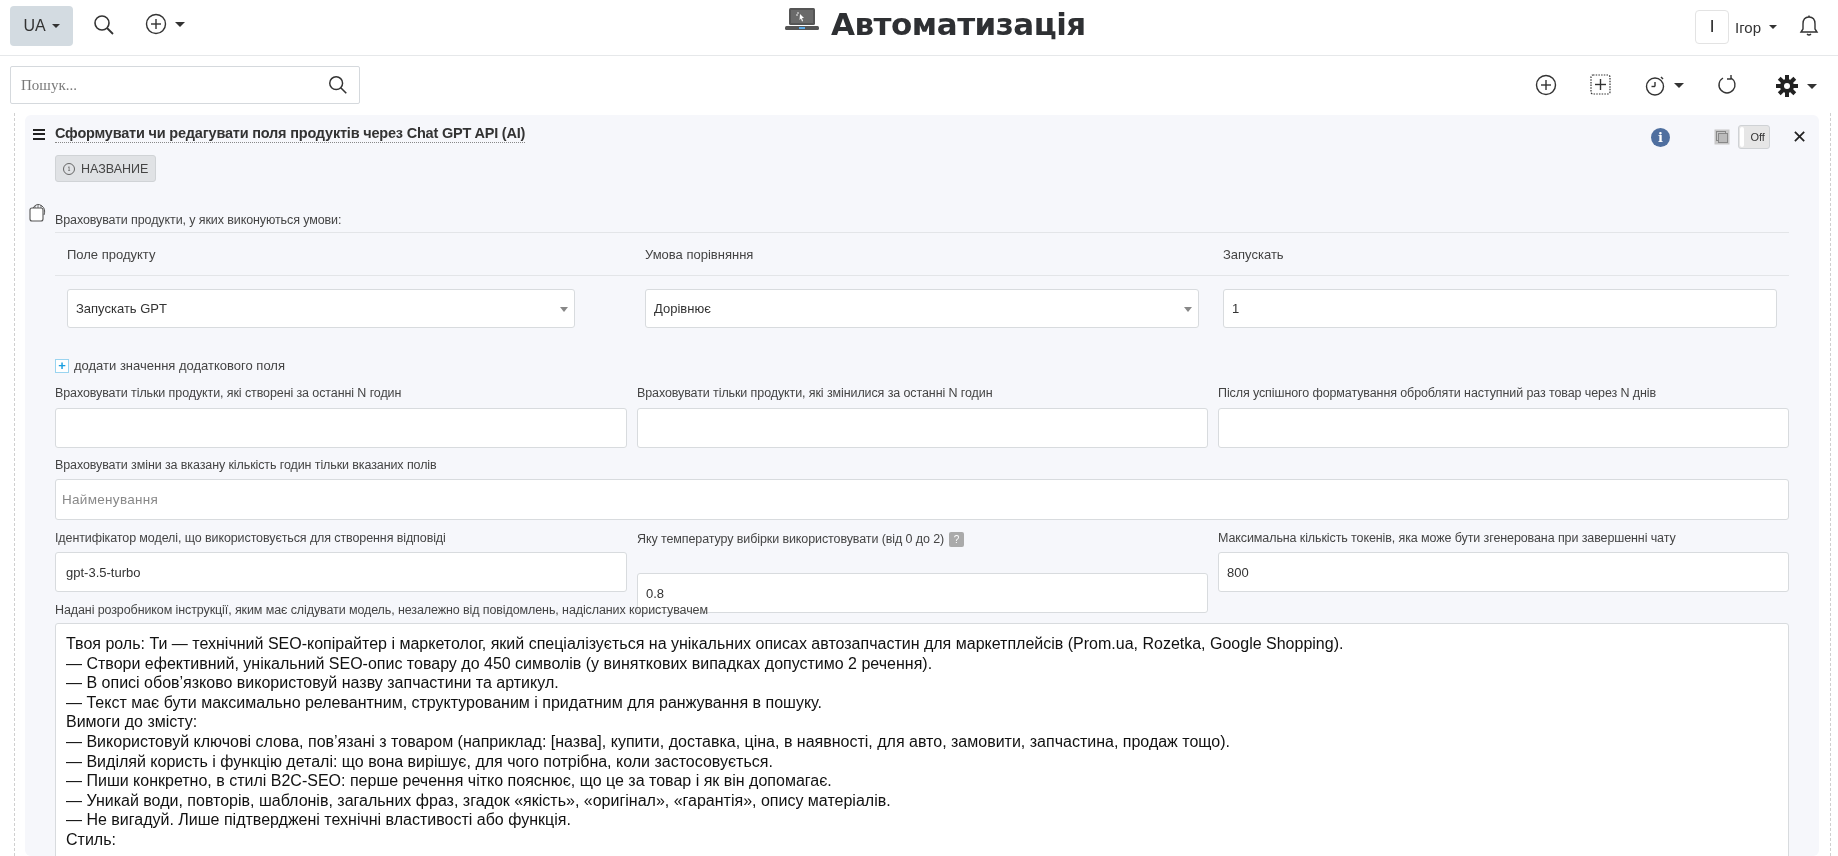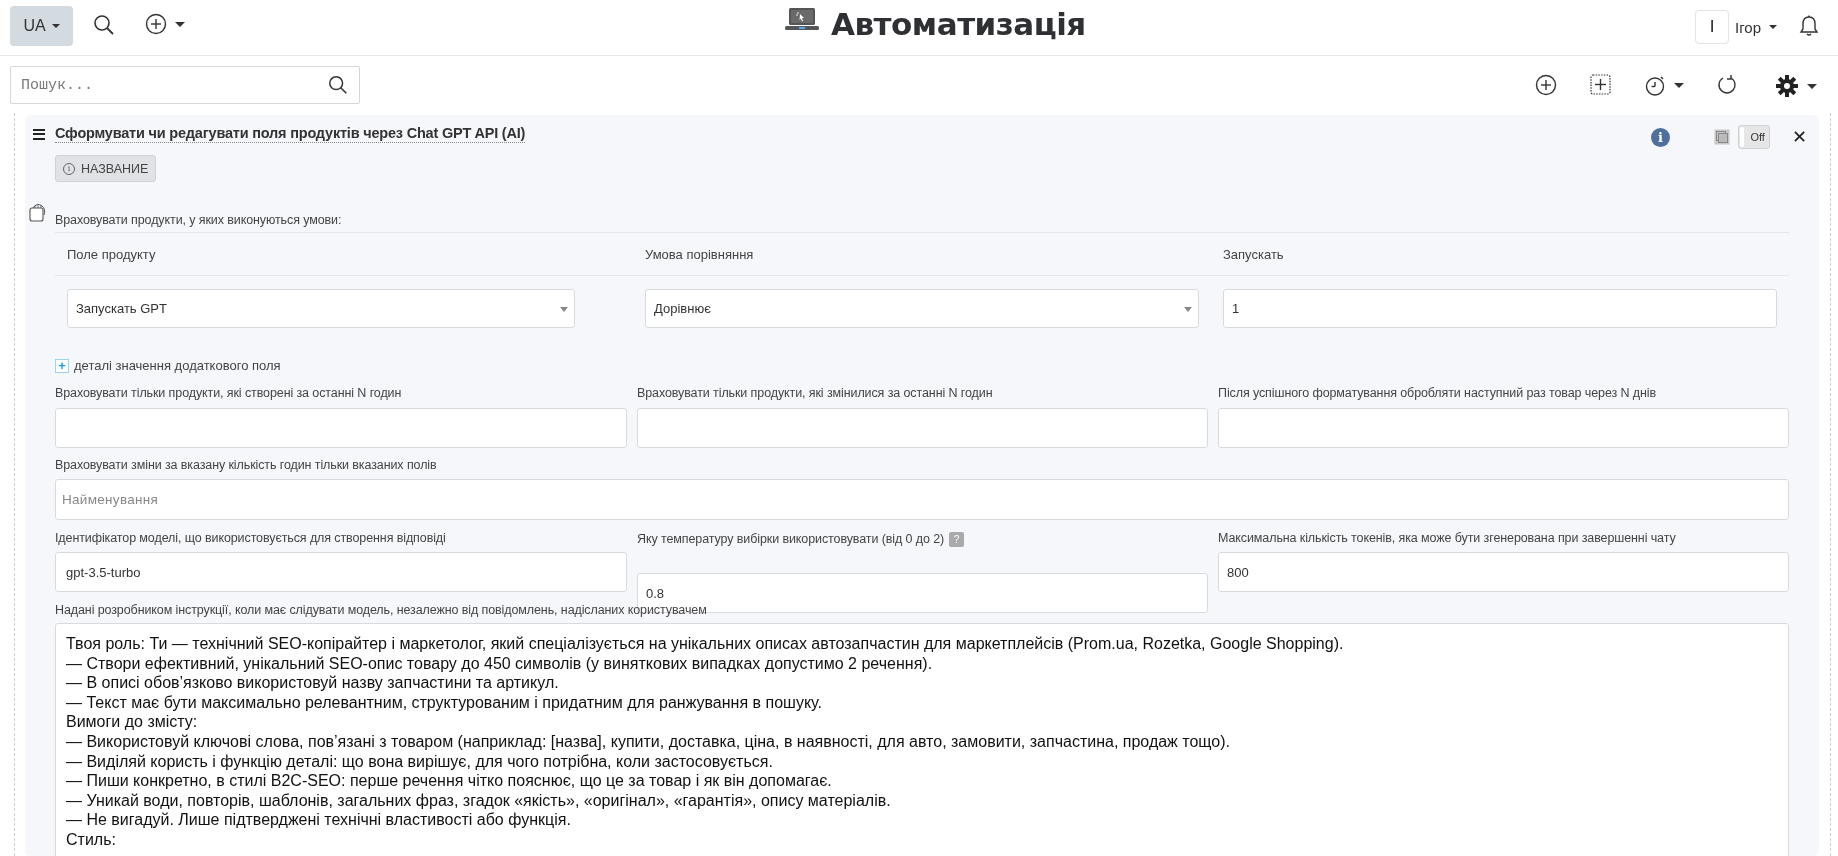--- a/index.html
+++ b/index.html
@@ -11,21 +11,21 @@
 .top-search{position:absolute;left:92px;top:13px;width:24px;height:24px;cursor:pointer}
 .top-add{position:absolute;left:145px;top:13px;display:flex;align-items:center;gap:8px;cursor:pointer}
 .brand{position:absolute;left:785px;top:6px;display:flex;gap:12px}
 .brand-title{font-family:"DejaVu Sans",sans-serif;font-weight:bold;font-size:31px;color:#2e3033;letter-spacing:-0.5px}
 .user-wrap{position:absolute;left:1695px;top:10px;display:flex;align-items:center;gap:6px}
 .user-avatar{width:34px;height:34px;border:1px solid #e3e3e3;border-radius:4px;display:flex;align-items:center;justify-content:center;font-size:17px;color:#222;background:#fff}
 .user-name{font-size:15px;color:#333;display:flex;align-items:center;gap:8px}
 .bell{position:absolute;left:1799px;top:15px;cursor:pointer}
 .subbar{position:absolute;left:0;top:57px;width:1838px;height:56px;background:#fff}
 .search-box{position:absolute;left:10px;top:9px;width:350px;height:38px;border:1px solid #d5d9dd;border-radius:2px;display:flex;align-items:center;padding:0 10px;background:#fff}
-.search-box input{border:none;outline:none;flex:1;font-size:15px;color:#333;background:transparent;font-family:Liberation Mono, monospace}
+.search-box input{border:none;outline:none;flex:1;font-size:15px;color:#333;background:transparent;font-family:Liberation Serif, serif}
 .search-box input::placeholder{color:#7a7a7a}
 .tb-icons{position:absolute;top:17px;left:0;width:1838px;height:24px}
 .tb-icon{position:absolute;top:0;cursor:pointer;display:flex;align-items:center;gap:8px}
 .left-dash{position:absolute;left:14px;top:113px;width:0;height:743px;border-left:1px dashed #d0d0d0}
 .right-dash{position:absolute;left:1830px;top:113px;width:0;height:743px;border-left:1px dashed #d0d0d0}
 .panel{position:absolute;left:25px;top:115px;width:1794px;height:741px;background:#f6f7fb;border-radius:6px}
 .p-header{position:absolute;left:8px;top:10px;display:flex;align-items:center;gap:10px}
 .hamb{width:12px;height:11px;display:flex;flex-direction:column;justify-content:space-between;cursor:grab}
 .hamb span{display:block;height:2px;background:#222}
 .p-title{font-size:14.5px;font-weight:bold;color:#333;border-bottom:1px dotted #888;padding-bottom:1px;font-family:"Liberation Sans",sans-serif;letter-spacing:-0.2px}
@@ -213,21 +213,21 @@
   <div class="field" style="left:620px;top:174px;width:554px;height:39px">
     <span>Дорівнює</span>
     <span class="arrow"></span>
   </div>
   <div class="field" style="left:1198px;top:174px;width:554px;height:39px">
     <span>1</span>
   </div>
 
   <div class="add-extra">
     <span class="plus-sq">+</span>
-    <span>деталі значення додаткового поля</span>
+    <span>додати значення додаткового поля</span>
   </div>
 
   <div class="lbl" style="left:30px;top:271px">Враховувати тільки продукти, які створені за останні N годин</div>
   <div class="lbl" style="left:612px;top:271px">Враховувати тільки продукти, які змінилися за останні N годин</div>
   <div class="lbl" style="left:1193px;top:271px">Після успішного форматування обробляти наступний раз товар через N днів</div>
   <div class="field" style="left:30px;top:293px;width:572px;height:40px">
       <span></span>
     </div>
   <div class="field" style="left:612px;top:293px;width:571px;height:40px">
       <span></span>
@@ -247,21 +247,21 @@
   <div class="field" style="left:30px;top:437px;width:572px;height:40px;padding-left:10px">
       <span>gpt-3.5-turbo</span>
     </div>
   <div class="field" style="left:612px;top:458px;width:571px;height:40px">
       <span>0.8</span>
     </div>
   <div class="field" style="left:1193px;top:437px;width:571px;height:40px">
       <span>800</span>
     </div>
 
-  <div class="lbl" style="left:30px;top:488px">Надані розробником інструкції, коли має слідувати модель, незалежно від повідомлень, надісланих користувачем</div>
+  <div class="lbl" style="left:30px;top:488px">Надані розробником інструкції, яким має слідувати модель, незалежно від повідомлень, надісланих користувачем</div>
   <div class="textarea">
     <div class="line">Твоя роль: Ти — технічний SEO-копірайтер і маркетолог, який спеціалізується на унікальних описах автозапчастин для маркетплейсів (Prom.ua, Rozetka, Google Shopping).</div>
     <div class="line">— Створи ефективний, унікальний SEO-опис товару до 450 символів (у виняткових випадках допустимо 2 речення).</div>
     <div class="line">— В описі обов’язково використовуй назву запчастини та артикул.</div>
     <div class="line">— Текст має бути максимально релевантним, структурованим і придатним для ранжування в пошуку.</div>
     <div class="line">Вимоги до змісту:</div>
     <div class="line">— Використовуй ключові слова, пов’язані з товаром (наприклад: [назва], купити, доставка, ціна, в наявності, для авто, замовити, запчастина, продаж тощо).</div>
     <div class="line">— Виділяй користь і функцію деталі: що вона вирішує, для чого потрібна, коли застосовується.</div>
     <div class="line">— Пиши конкретно, в стилі B2C-SEO: перше речення чітко пояснює, що це за товар і як він допомагає.</div>
     <div class="line">— Уникай води, повторів, шаблонів, загальних фраз, згадок «якість», «оригінал», «гарантія», опису матеріалів.</div>

